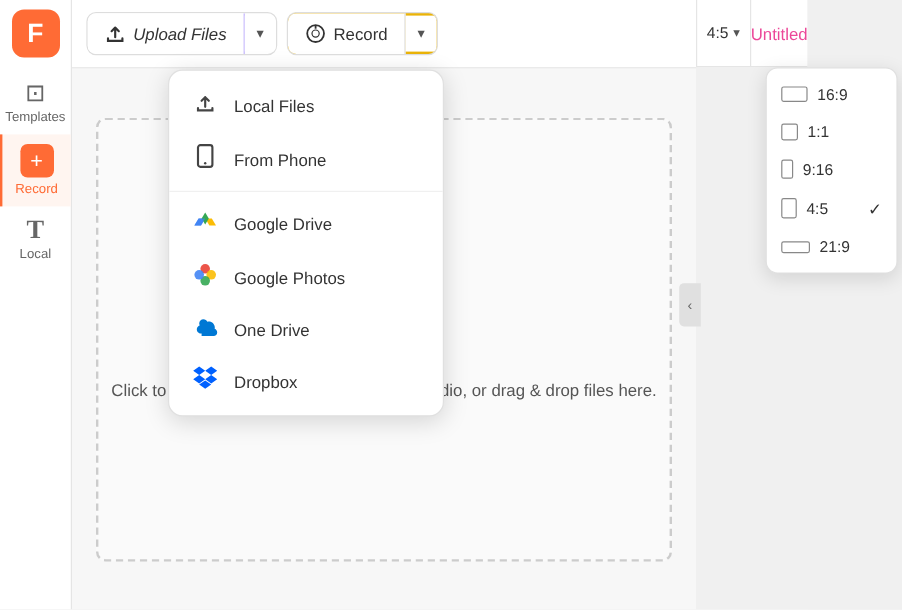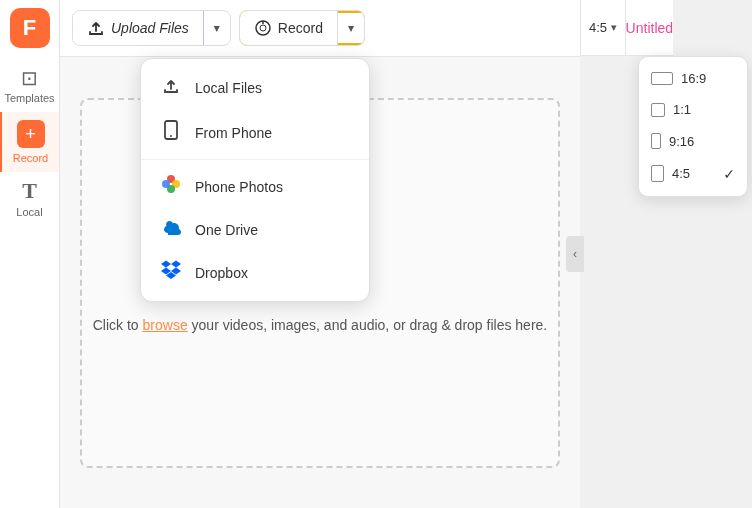--- a/index.html
+++ b/index.html
@@ -342,31 +342,42 @@
         <svg width="18" height="20" viewBox="0 0 18 20" fill="none">
           <rect x="3" y="1" width="12" height="18" rx="2" stroke="#444" stroke-width="1.8" fill="none"></rect>
           <circle cx="9" cy="16" r="1" fill="#444"></circle>
         </svg>
       </span>
       <span>From Phone</span>
     </div>
 
     <div class="dropdown-divider"></div>
 
+    <div class="dropdown-item">
+      <span class="dropdown-icon">
+        <svg width="22" height="20" viewBox="0 0 22 20" fill="none">
+          <path d="M7.5 14L2 14L5.5 8L11 8Z" fill="#4285F4"></path>
+          <path d="M14.5 14L20 14L16.5 8L11 8Z" fill="#FBBC05"></path>
+          <path d="M8 8L11 3L14 8L11 13Z" fill="#34A853"></path>
+          <path d="M2 14L7.5 14L11 8L5.5 8Z" fill="#4285F4" opacity="0.7"></path>
+        </svg>
+      </span>
+      <span>Google Drive</span>
+    </div>
 
     <div class="dropdown-item">
       <span class="dropdown-icon">
         <svg width="20" height="20" viewBox="0 0 20 20">
           <circle cx="10" cy="5" r="4" fill="#EA4335" opacity="0.9"></circle>
           <circle cx="15" cy="10" r="4" fill="#FBBC05" opacity="0.9"></circle>
           <circle cx="10" cy="15" r="4" fill="#34A853" opacity="0.9"></circle>
           <circle cx="5" cy="10" r="4" fill="#4285F4" opacity="0.9"></circle>
         </svg>
       </span>
-      <span>Phone Photos</span>
+      <span>Google Photos</span>
     </div>
 
     <div class="dropdown-item">
       <span class="dropdown-icon">
         <svg width="24" height="16" viewBox="0 0 24 16" fill="none">
           <path d="M9 14C7 14 5 12.5 5 10.5C5 9 6 7.5 7.5 7C7.2 6.5 7 6 7 5.5C7 3.6 8.6 2 10.5 2C12 2 13.3 2.9 13.8 4.2C14.2 4.1 14.6 4 15 4C17.8 4 20 6.2 20 9C20 9.3 20 9.7 19.9 10C21.1 10.5 22 11.7 22 13C22 14.7 20.7 16 19 16H9Z" fill="#0078D4"></path>
         </svg>
       </span>
       <span>One Drive</span>
     </div>
@@ -438,18 +449,24 @@
         <span>9:16</span>
       </div>
     </div>
     <div class="aspect-option">
       <div class="aspect-left">
         <span style="width:13px;height:17px;border:1.5px solid #888;border-radius:2px;display:inline-block;"></span>
         <span>4:5</span>
       </div>
       <span class="check-mark">✓</span>
     </div>
+    <div class="aspect-option">
+      <div class="aspect-left">
+        <span style="width:24px;height:10px;border:1.5px solid #888;border-radius:2px;display:inline-block;"></span>
+        <span>21:9</span>
+      </div>
+    </div>
   </div>
 
   <div class="collapse-arrow">‹</div>
 
   <div style="flex:1;background:#f0f0f0;"></div>
 </div>
 
 </body></html>

